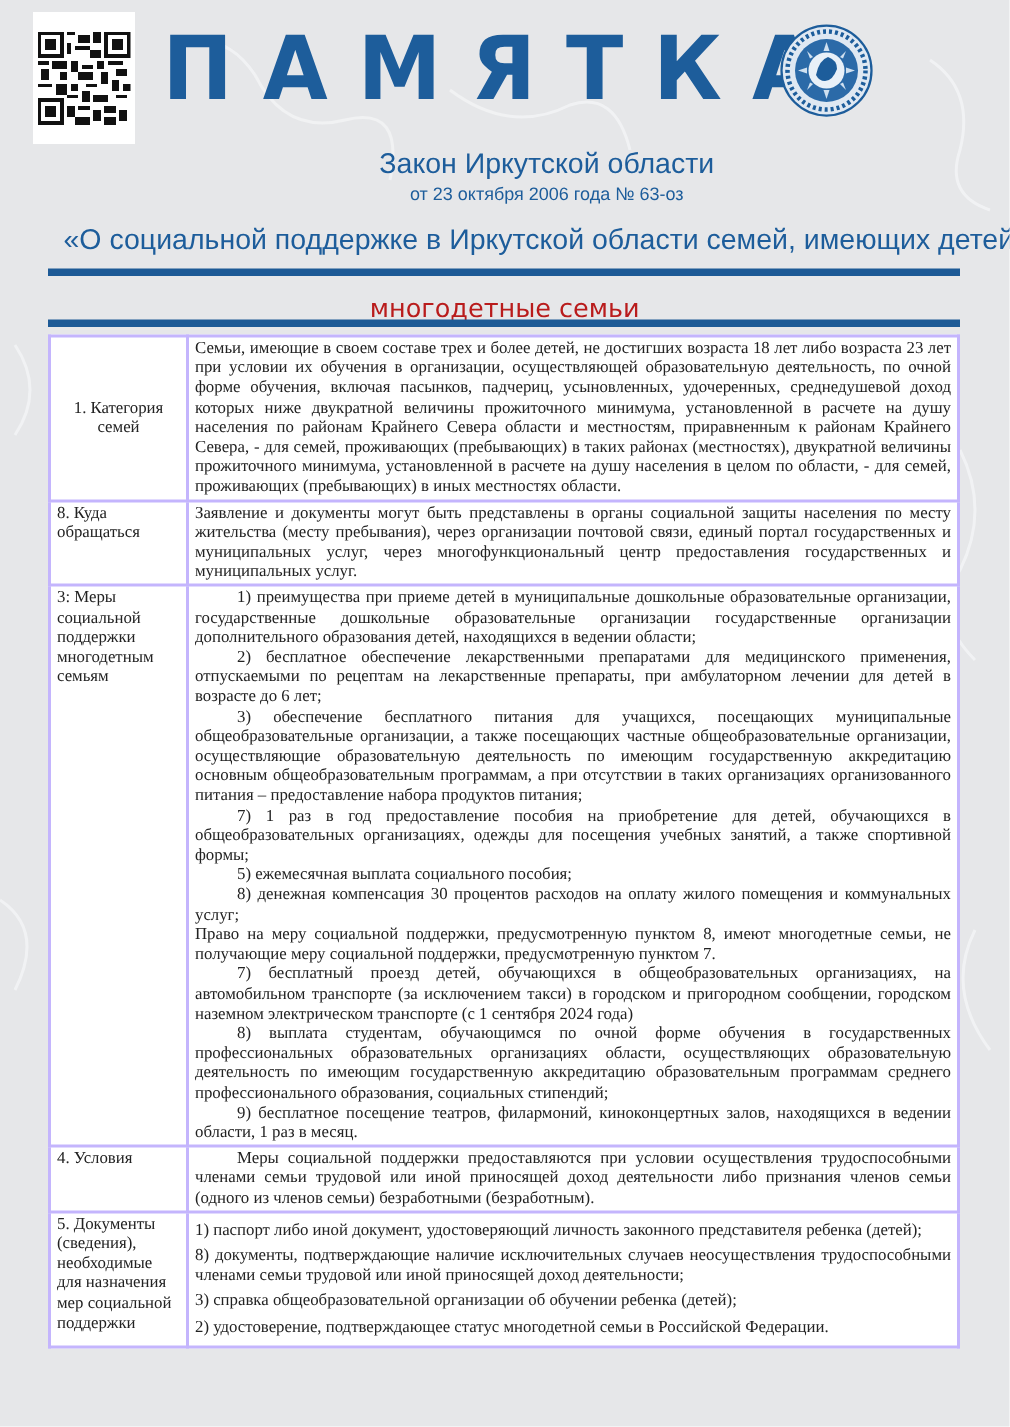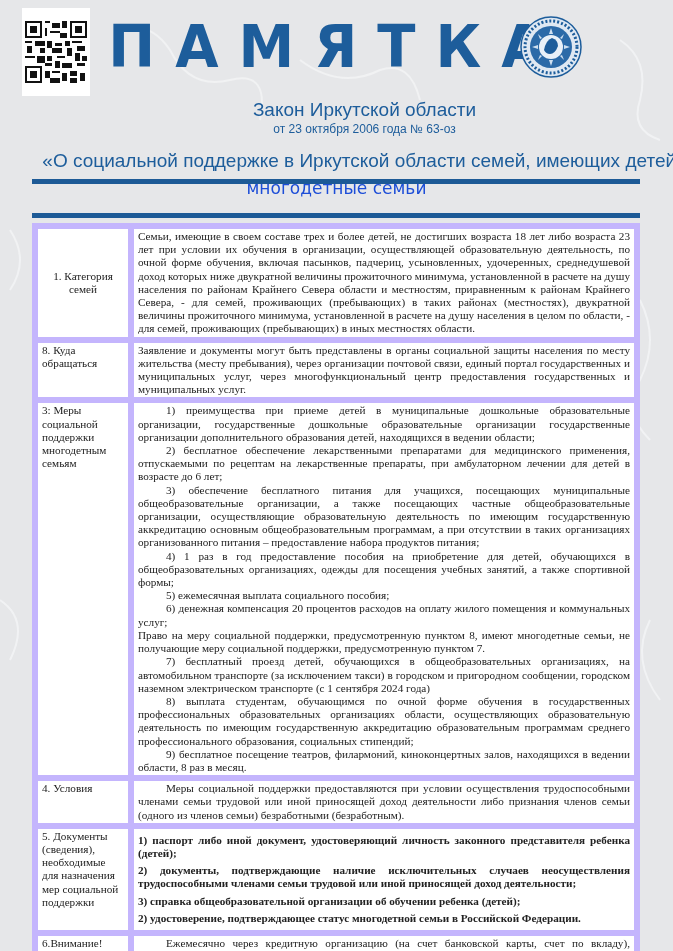--- a/index.html
+++ b/index.html
@@ -27,36 +27,36 @@
     font-family:"Liberation Sans", sans-serif;
     margin-left:28px;
   }
   .sub1 { top:99px; font-size:19px; }
   .sub2 { top:122px; font-size:12px; }
   .sub3 { top:150px; font-size:19px; }
   .bar { position:absolute; left:32px; width:608px; height:5px; background:#1d5a96; }
   .bar1 { top:179px; }
   .bar2 { top:213px; }
   .category {
-    position:absolute; left:0; width:673px; top:178px; text-align:center;
-    font-family:"DejaVu Sans", sans-serif; font-size:17px; color:#1d4ed8;
+    position:absolute; left:0; width:673px; top:196px; text-align:center;
+    font-family:"DejaVu Sans", sans-serif; font-size:17px; color:#b91c1c;
   }
   table.main {
     position:absolute; left:32px; top:223px; width:608px;
     border-collapse:collapse; background:#fff;
     font-size:11.2px; line-height:13.2px; color:#222;
   }
-  table.main td { border:6px solid #c4b5fd; vertical-align:top; padding:1px 4px; }
+  table.main td { border:2px solid #c4b5fd; vertical-align:top; padding:1px 4px; }
   table.main tr { border-top:1px solid #555; }
   td.label { width:82px; padding-top:2px; }
   td.content { text-align:justify; }
   .vc { vertical-align:middle !important;text-align:center; }
   .ind { text-indent:28px; }
   p { margin:0; }
-  .doc-item { margin:4px 0;font-weight:bold; }
+  .doc-item { margin:4px 0; }
 </style>
 </head>
 <body>
 
 <svg class="bg-deco" viewBox="0 0 673 951">
   <g fill="none" stroke="#f4f5f6" stroke-width="2" opacity="0.8">
     <path d="M120 30 q30 -10 50 20 q20 40 60 30 q40 -10 30 40"></path>
     <path d="M300 60 q40 30 80 10 q30 -10 40 30"></path>
     <path d="M620 40 q30 20 20 60 q-10 30 20 40"></path>
     <path d="M10 230 q20 30 0 60"></path>
@@ -153,44 +153,38 @@
   <tr>
     <td class="label">8. Куда обращаться</td>
     <td class="content">Заявление и документы могут быть представлены в органы социальной защиты населения по месту жительства (месту пребывания), через организации почтовой связи, единый портал государственных и муниципальных услуг, через многофункциональный центр предоставления государственных и муниципальных услуг.</td>
   </tr>
   <tr>
     <td class="label">3: Меры социальной поддержки многодетным семьям</td>
     <td class="content">
       <p class="ind">1) преимущества при приеме детей в муниципальные дошкольные образовательные организации, государственные дошкольные образовательные организации государственные организации дополнительного образования детей, находящихся в ведении области;</p>
       <p class="ind">2) бесплатное обеспечение лекарственными препаратами для медицинского применения, отпускаемыми по рецептам на лекарственные препараты, при амбулаторном лечении для детей в возрасте до 6 лет;</p>
       <p class="ind">3) обеспечение бесплатного питания для учащихся, посещающих муниципальные общеобразовательные организации, а также посещающих частные общеобразовательные организации, осуществляющие образовательную деятельность по имеющим государственную аккредитацию основным общеобразовательным программам, а при отсутствии в таких организациях организованного питания – предоставление набора продуктов питания;</p>
-      <p class="ind">4) 1 раз в год предоставление пособия на приобретение для детей, обучающихся в общеобразовательных организациях, одежды для посещения учебных занятий, а также спортивной формы;</p>
+      <p class="ind">7) 1 раз в год предоставление пособия на приобретение для детей, обучающихся в общеобразовательных организациях, одежды для посещения учебных занятий, а также спортивной формы;</p>
       <p class="ind">5) ежемесячная выплата социального пособия;</p>
-      <p class="ind">6) денежная компенсация 20 процентов расходов на оплату жилого помещения и коммунальных услуг;</p>
+      <p class="ind">8) денежная компенсация 30 процентов расходов на оплату жилого помещения и коммунальных услуг;</p>
       <p>Право на меру социальной поддержки, предусмотренную пунктом 8, имеют многодетные семьи, не получающие меру социальной поддержки, предусмотренную пунктом 7.</p>
       <p class="ind">7) бесплатный проезд детей, обучающихся в общеобразовательных организациях, на автомобильном транспорте (за исключением такси) в городском и пригородном сообщении, городском наземном электрическом транспорте (с 1 сентября 2024 года)</p>
       <p class="ind">8) выплата студентам, обучающимся по очной форме обучения в государственных профессиональных образовательных организациях области, осуществляющих образовательную деятельность по имеющим государственную аккредитацию образовательным программам среднего профессионального образования, социальных стипендий;</p>
-      <p class="ind">9) бесплатное посещение театров, филармоний, киноконцертных залов, находящихся в ведении области, 8 раз в месяц.</p>
+      <p class="ind">9) бесплатное посещение театров, филармоний, киноконцертных залов, находящихся в ведении области, 1 раз в месяц.</p>
     </td>
   </tr>
   <tr>
     <td class="label">4. Условия</td>
     <td class="content">
       <p class="ind">Меры социальной поддержки предоставляются при условии осуществления трудоспособными членами семьи трудовой или иной приносящей доход деятельности либо признания членов семьи (одного из членов семьи) безработными (безработным).</p>
     </td>
   </tr>
   <tr>
     <td class="label">5. Документы (сведения), необходимые для назначения мер социальной поддержки</td>
     <td class="content vc">
       <p class="doc-item">1) паспорт либо иной документ, удостоверяющий личность законного представителя ребенка (детей);</p>
-      <p class="doc-item">2) документы, подтверждающие наличие исключительных случаев неосуществления трудоспособными членами семьи трудовой или иной приносящей доход деятельности;</p>
+      <p class="doc-item">8) документы, подтверждающие наличие исключительных случаев неосуществления трудоспособными членами семьи трудовой или иной приносящей доход деятельности;</p>
       <p class="doc-item">3) справка общеобразовательной организации об обучении ребенка (детей);</p>
       <p class="doc-item">2) удостоверение, подтверждающее статус многодетной семьи в Российской Федерации.</p>
-    </td>
-  </tr>
-  <tr>
-    <td class="label">6.Внимание!</td>
-    <td class="content">
-      <p class="ind">Ежемесячно через кредитную организацию (на счет банковской карты, счет по вкладу), организацию федеральной почтовой связи.</p>
     </td>
   </tr>
 </tbody>
   </table>
 
 </body></html>

